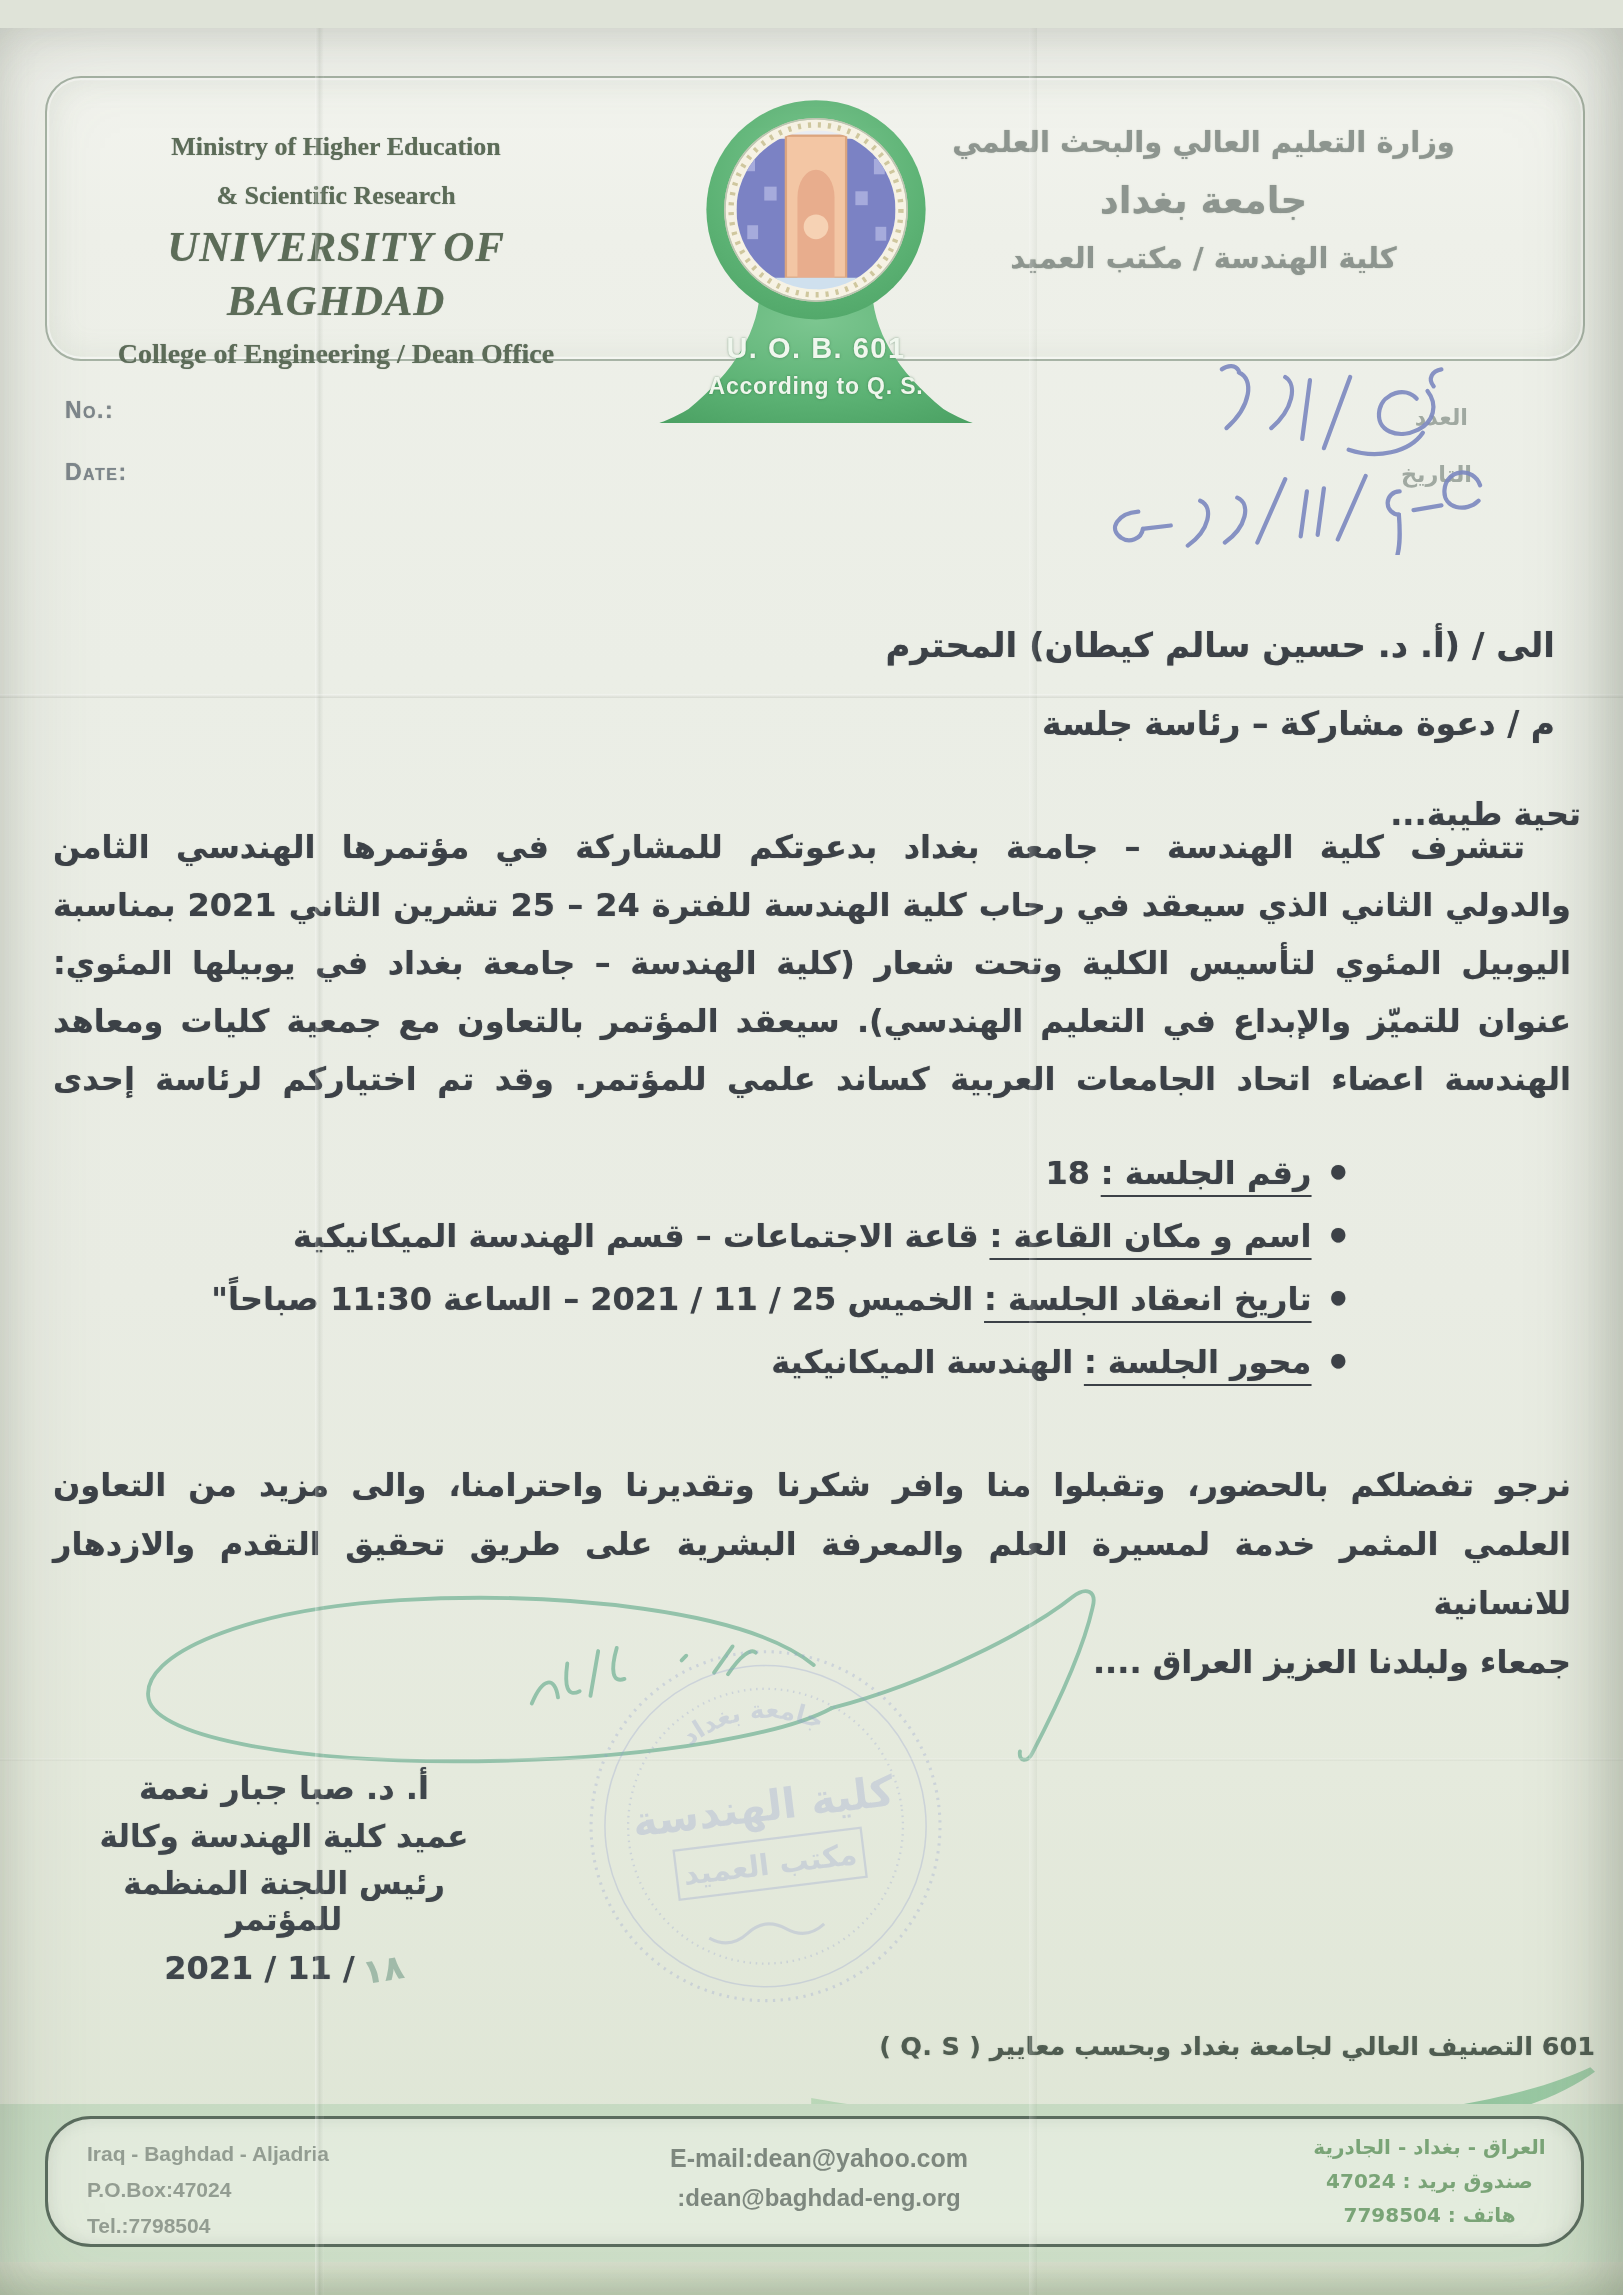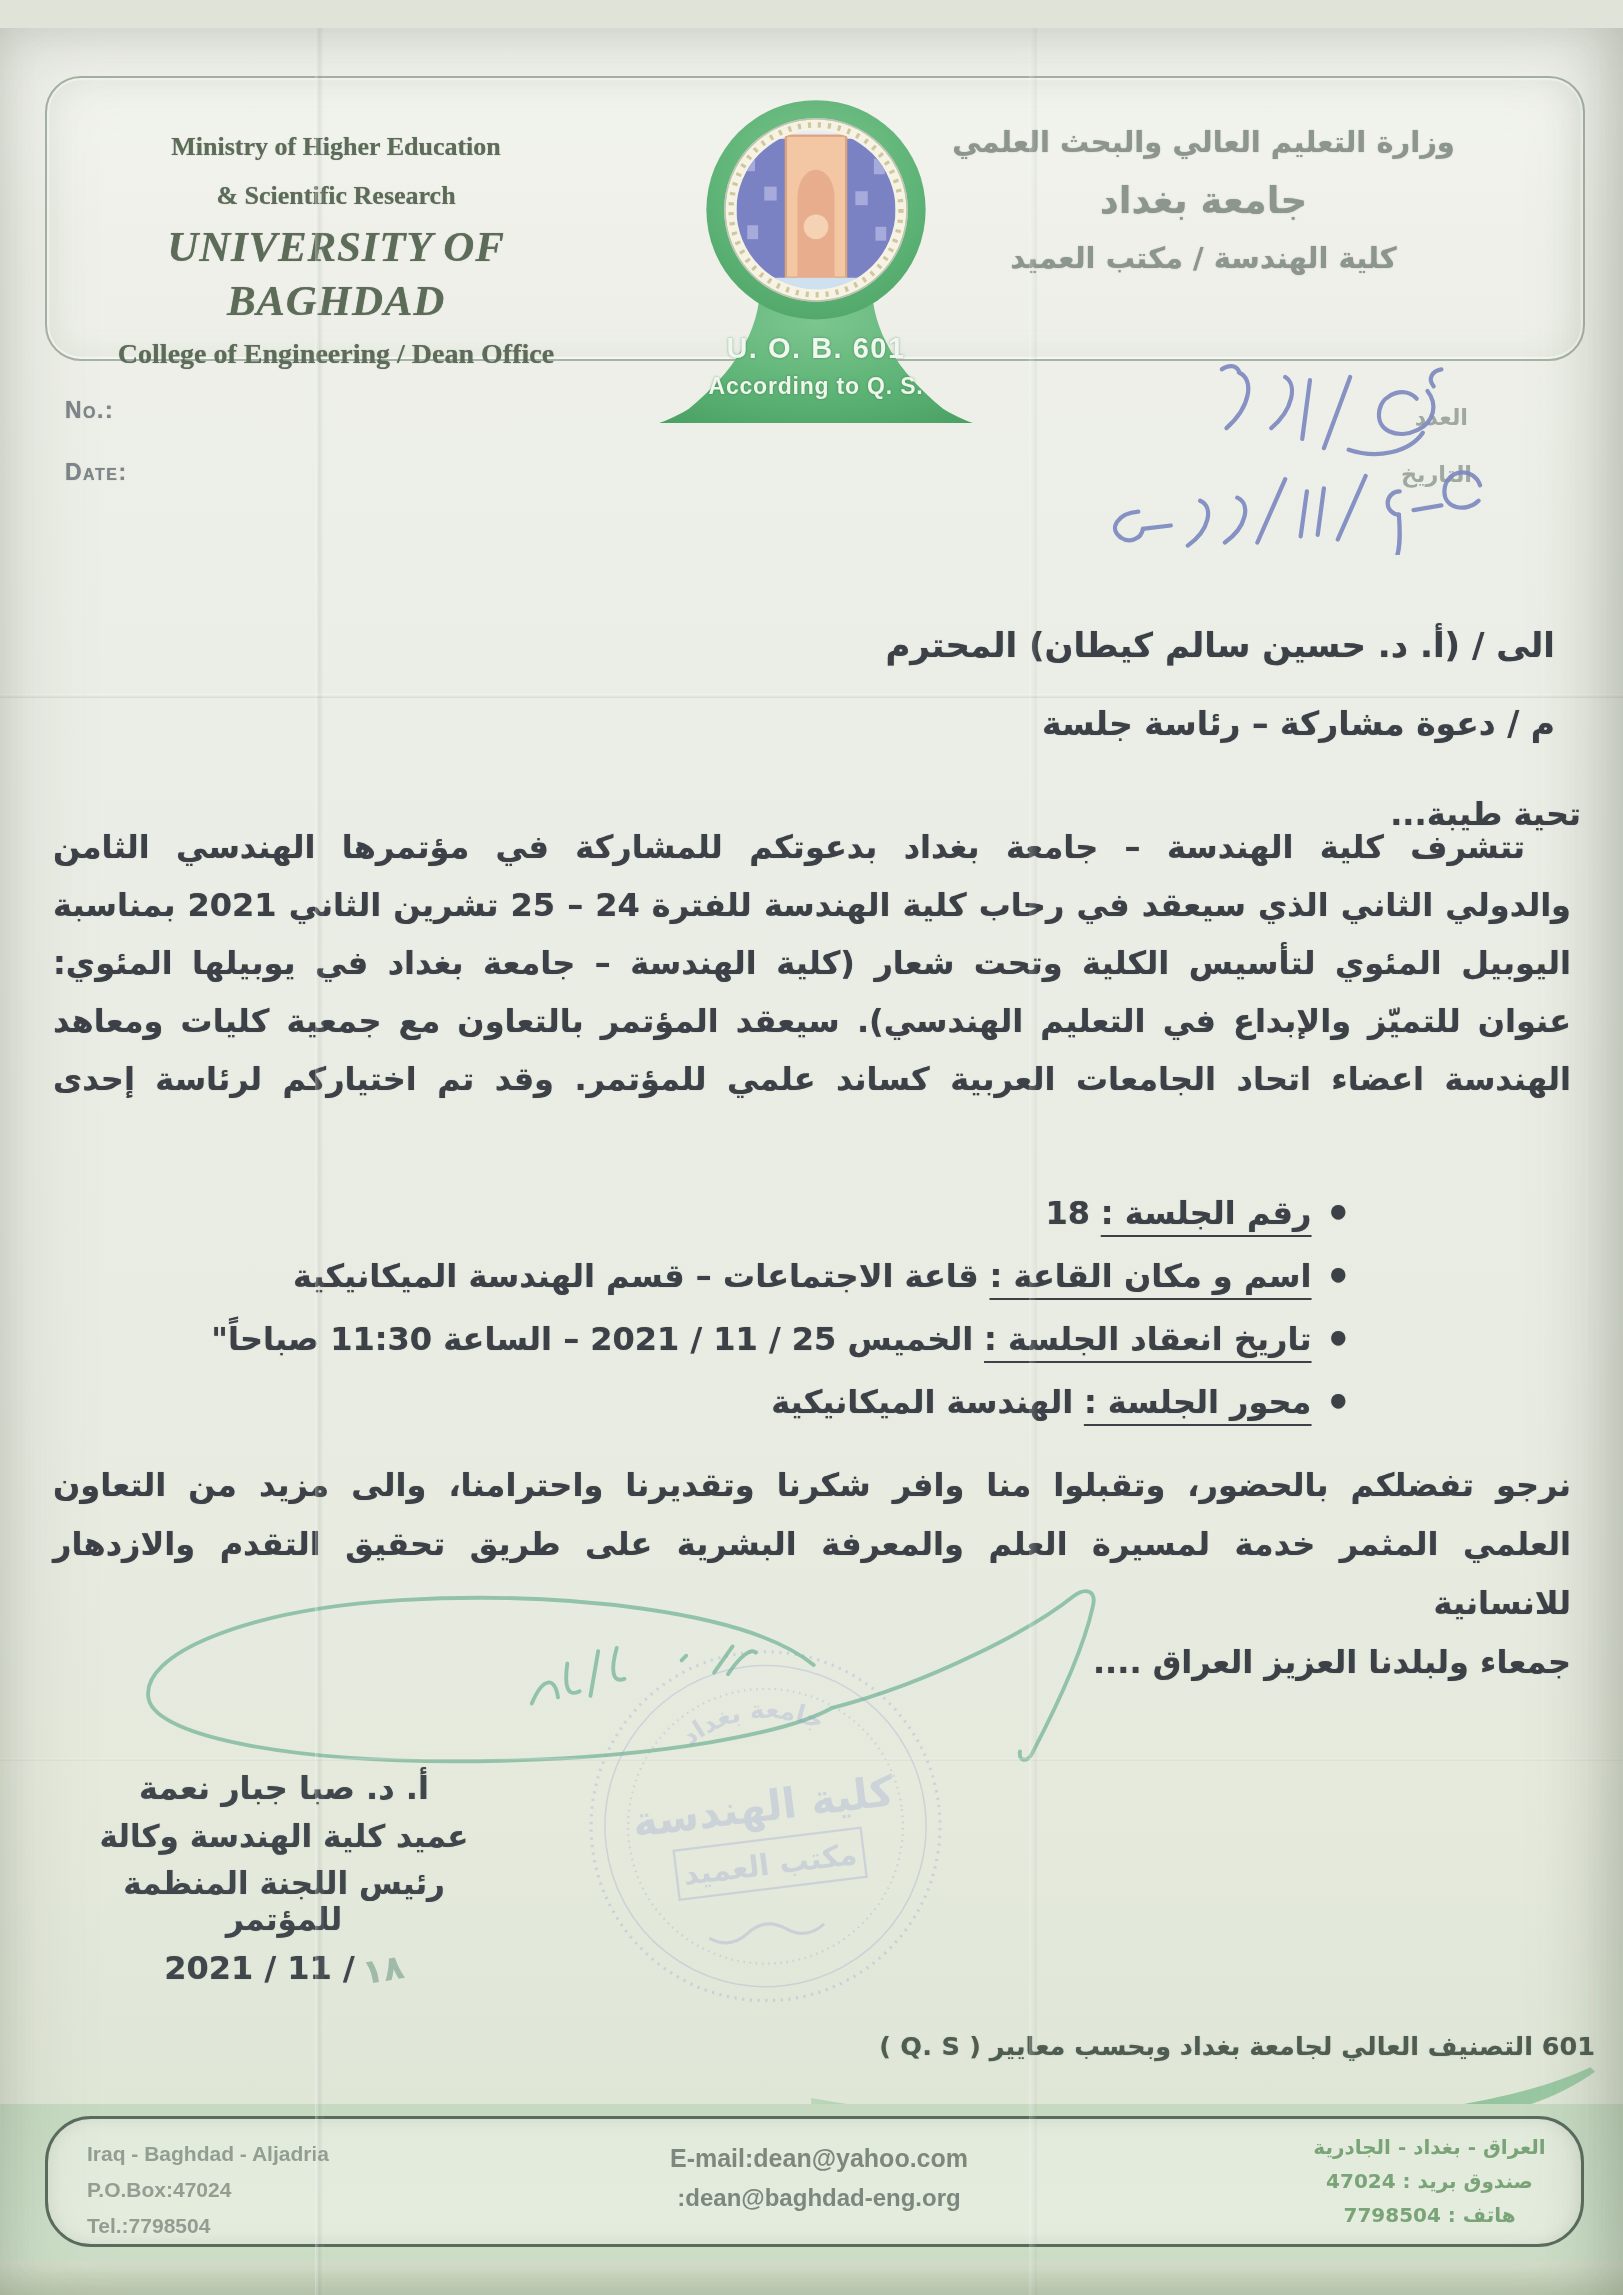--- a/index.html
+++ b/index.html
@@ -35,21 +35,21 @@
   
   .rtl{direction:rtl;font-weight:700;color:#3c4147;}
   .addressee{right:68px;top:597px;font-size:34px;}
   .subject{right:68px;top:676px;font-size:33px;}
   .greeting{right:42px;top:767px;font-size:32px;}
   .para{left:53px;width:1518px;}
   .para .ln{font-size:32px;line-height:58px;text-align:justify;text-align-last:justify;white-space:nowrap0;}
   .para .ln.first{padding-right:46px;}
   .para .ln.last{text-align-last:right;}
   .p1{top:790px;}
-  .sessions{right:272px;top:1164px;text-align:right;}
+  .sessions{right:272px;top:1124px;text-align:right;}
   .srow{font-size:32px;line-height:43px;margin-bottom:20px;white-space:nowrap;}
   .srow .dot{font-size:40px;vertical-align:-3.1px;margin-left:14px;}
   .srow .lbl{text-decoration:underline;text-decoration-thickness:2.3px;text-underline-offset:10.8px;}
   .srow .val{margin-right:10.8px;}
   .p2{top:1428px;}
   .p2 .ln{line-height:59px;}
   
   .sig-block{left:91px;top:1741px;width:386px;text-align:center;color:#3f464c;}
   .sig-block .sn{font-size:32px;margin-bottom:10.8px;}
   .sig-block .st{font-size:31px;margin-bottom:10.8px;}

